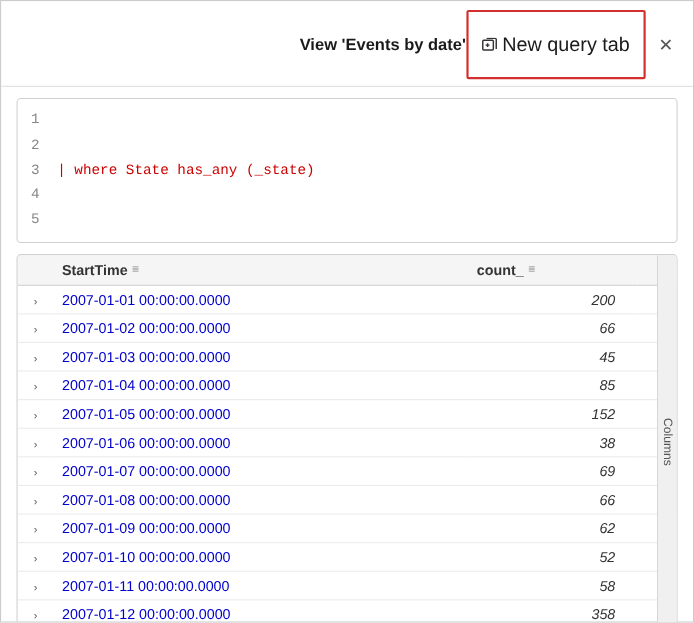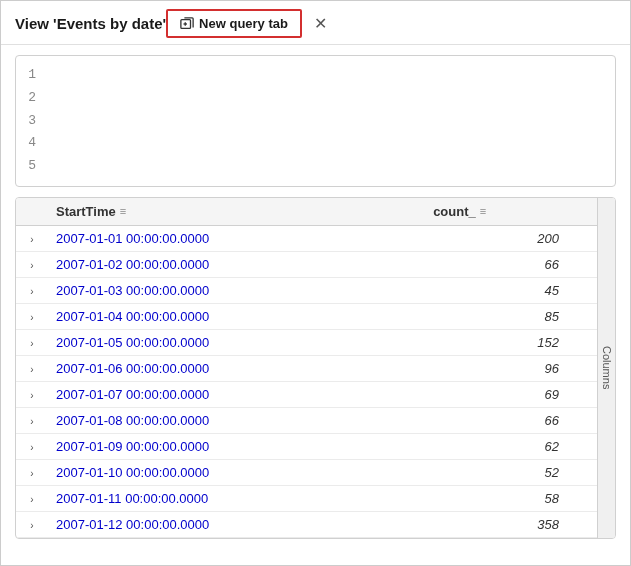--- a/index.html
+++ b/index.html
@@ -10,48 +10,48 @@
       width: 631px;
       height: 566px;
       overflow: hidden;
       border: 1px solid #ccc;
     }
 
     
     .header {
       display: flex;
       align-items: center;
-      justify-content: flex-start;
+      justify-content: flex-end;
       padding: 8px 14px 6px 14px;
       border-bottom: 1px solid #e0e0e0;
     }
     .header-title {
       font-size: 15px;
       font-weight: 600;
       color: #1a1a1a;
     }
     .header-title span {
       color: #1a1a1a;
     }
     .header-right {
       display: flex;
       align-items: center;
       gap: 8px;
     }
     .new-query-btn {
       display: flex;
       align-items: center;
       gap: 5px;
-      padding: 5px 12px;
+      padding: 19px 12px;
       border: 2px solid #d32f2f;
       background: #fff;
       color: #1a1a1a;
       cursor: pointer;
-      font-size: 13px;
-      font-weight: 700;
+      font-size: 18px;
+      font-weight: 400;
       border-radius: 2px;
     }
     .close-btn {
       background: none;
       border: none;
       cursor: pointer;
       font-size: 16px;
       color: #555;
       padding: 2px 4px;
     }
@@ -187,20 +187,21 @@
 
 <div class="code-block">
   <div class="code-line">
     <span class="line-num">1</span>
   </div>
   <div class="code-line">
     <span class="line-num">2</span>
   </div>
   <div class="code-line">
     <span class="line-num">3</span>
+    <span class="code-text kw-red">| where State has_any (_state)</span>
   </div>
   <div class="code-line">
     <span class="line-num">4</span>
   </div>
   <div class="code-line">
     <span class="line-num">5</span>
   </div>
 </div>
 
 <div class="table-container">
@@ -251,21 +252,21 @@
           </tr>
           <tr>
             <td style="text-align: center;"><span class="expand-icon">›</span></td>
             <td class="dt-cell">2007-01-05 00:00:00.0000</td>
             <td class="count-cell">152</td>
             <td></td>
           </tr>
           <tr>
             <td style="text-align: center;"><span class="expand-icon">›</span></td>
             <td class="dt-cell">2007-01-06 00:00:00.0000</td>
-            <td class="count-cell">96</td>
+            <td class="count-cell">38</td>
             <td></td>
           </tr>
           <tr>
             <td style="text-align: center;"><span class="expand-icon">›</span></td>
             <td class="dt-cell">2007-01-07 00:00:00.0000</td>
             <td class="count-cell">69</td>
             <td></td>
           </tr>
           <tr>
             <td style="text-align: center;"><span class="expand-icon">›</span></td>

